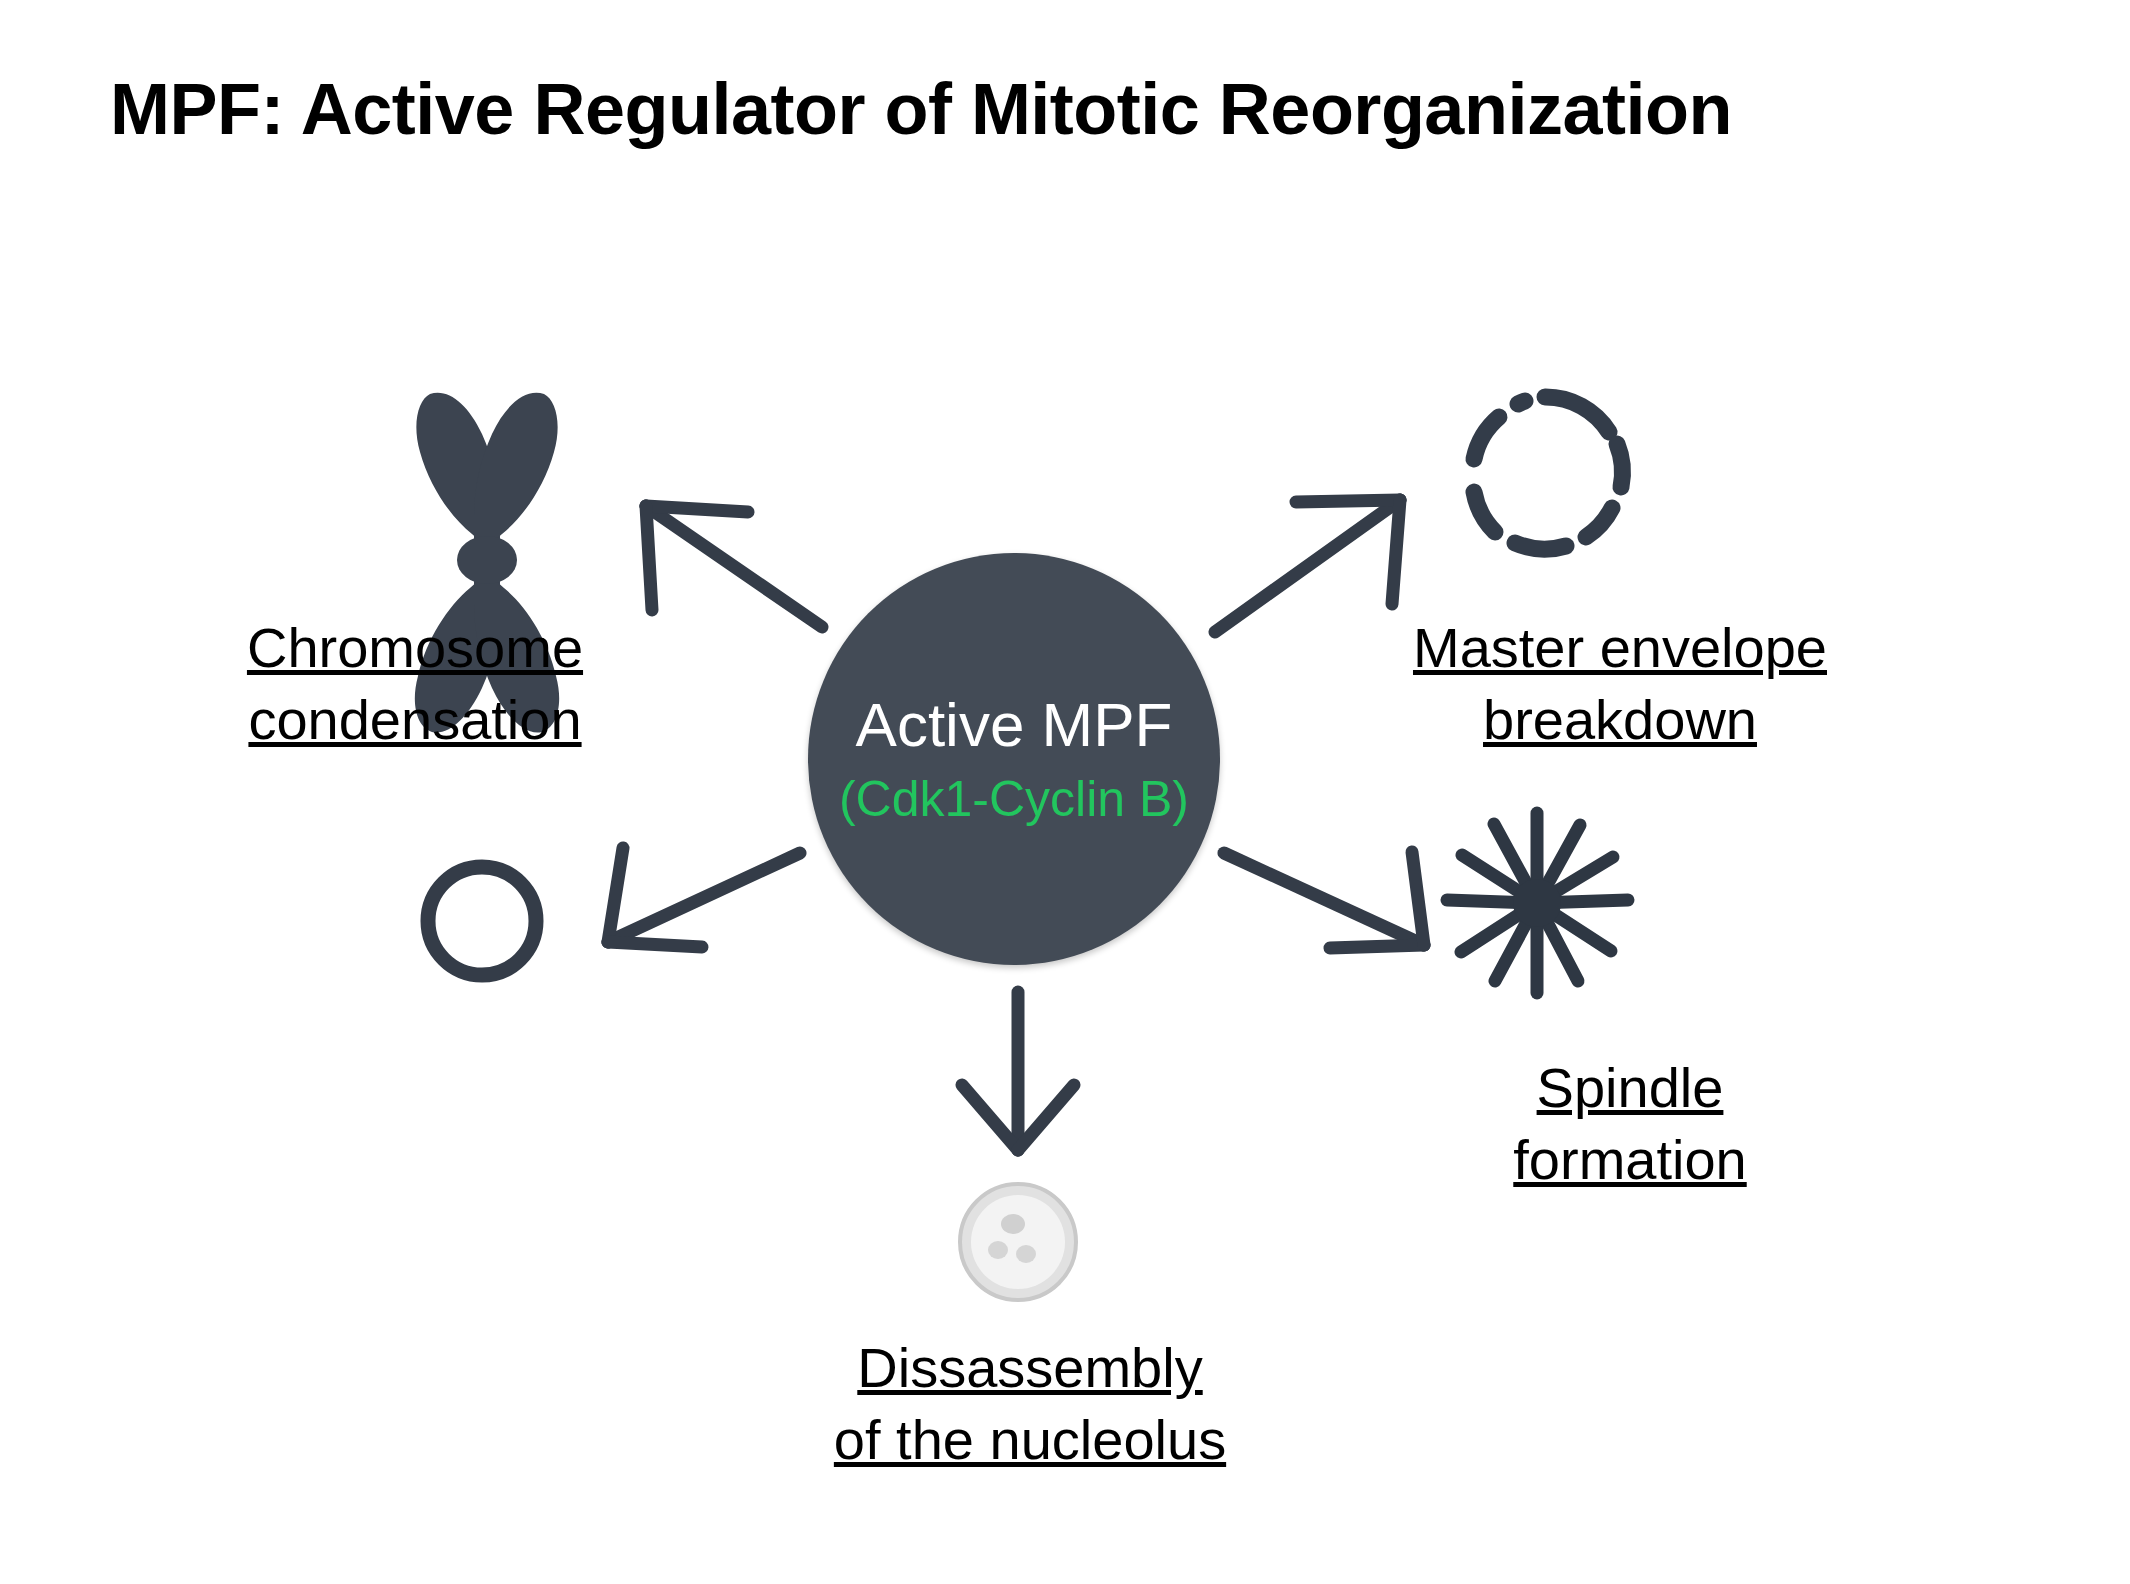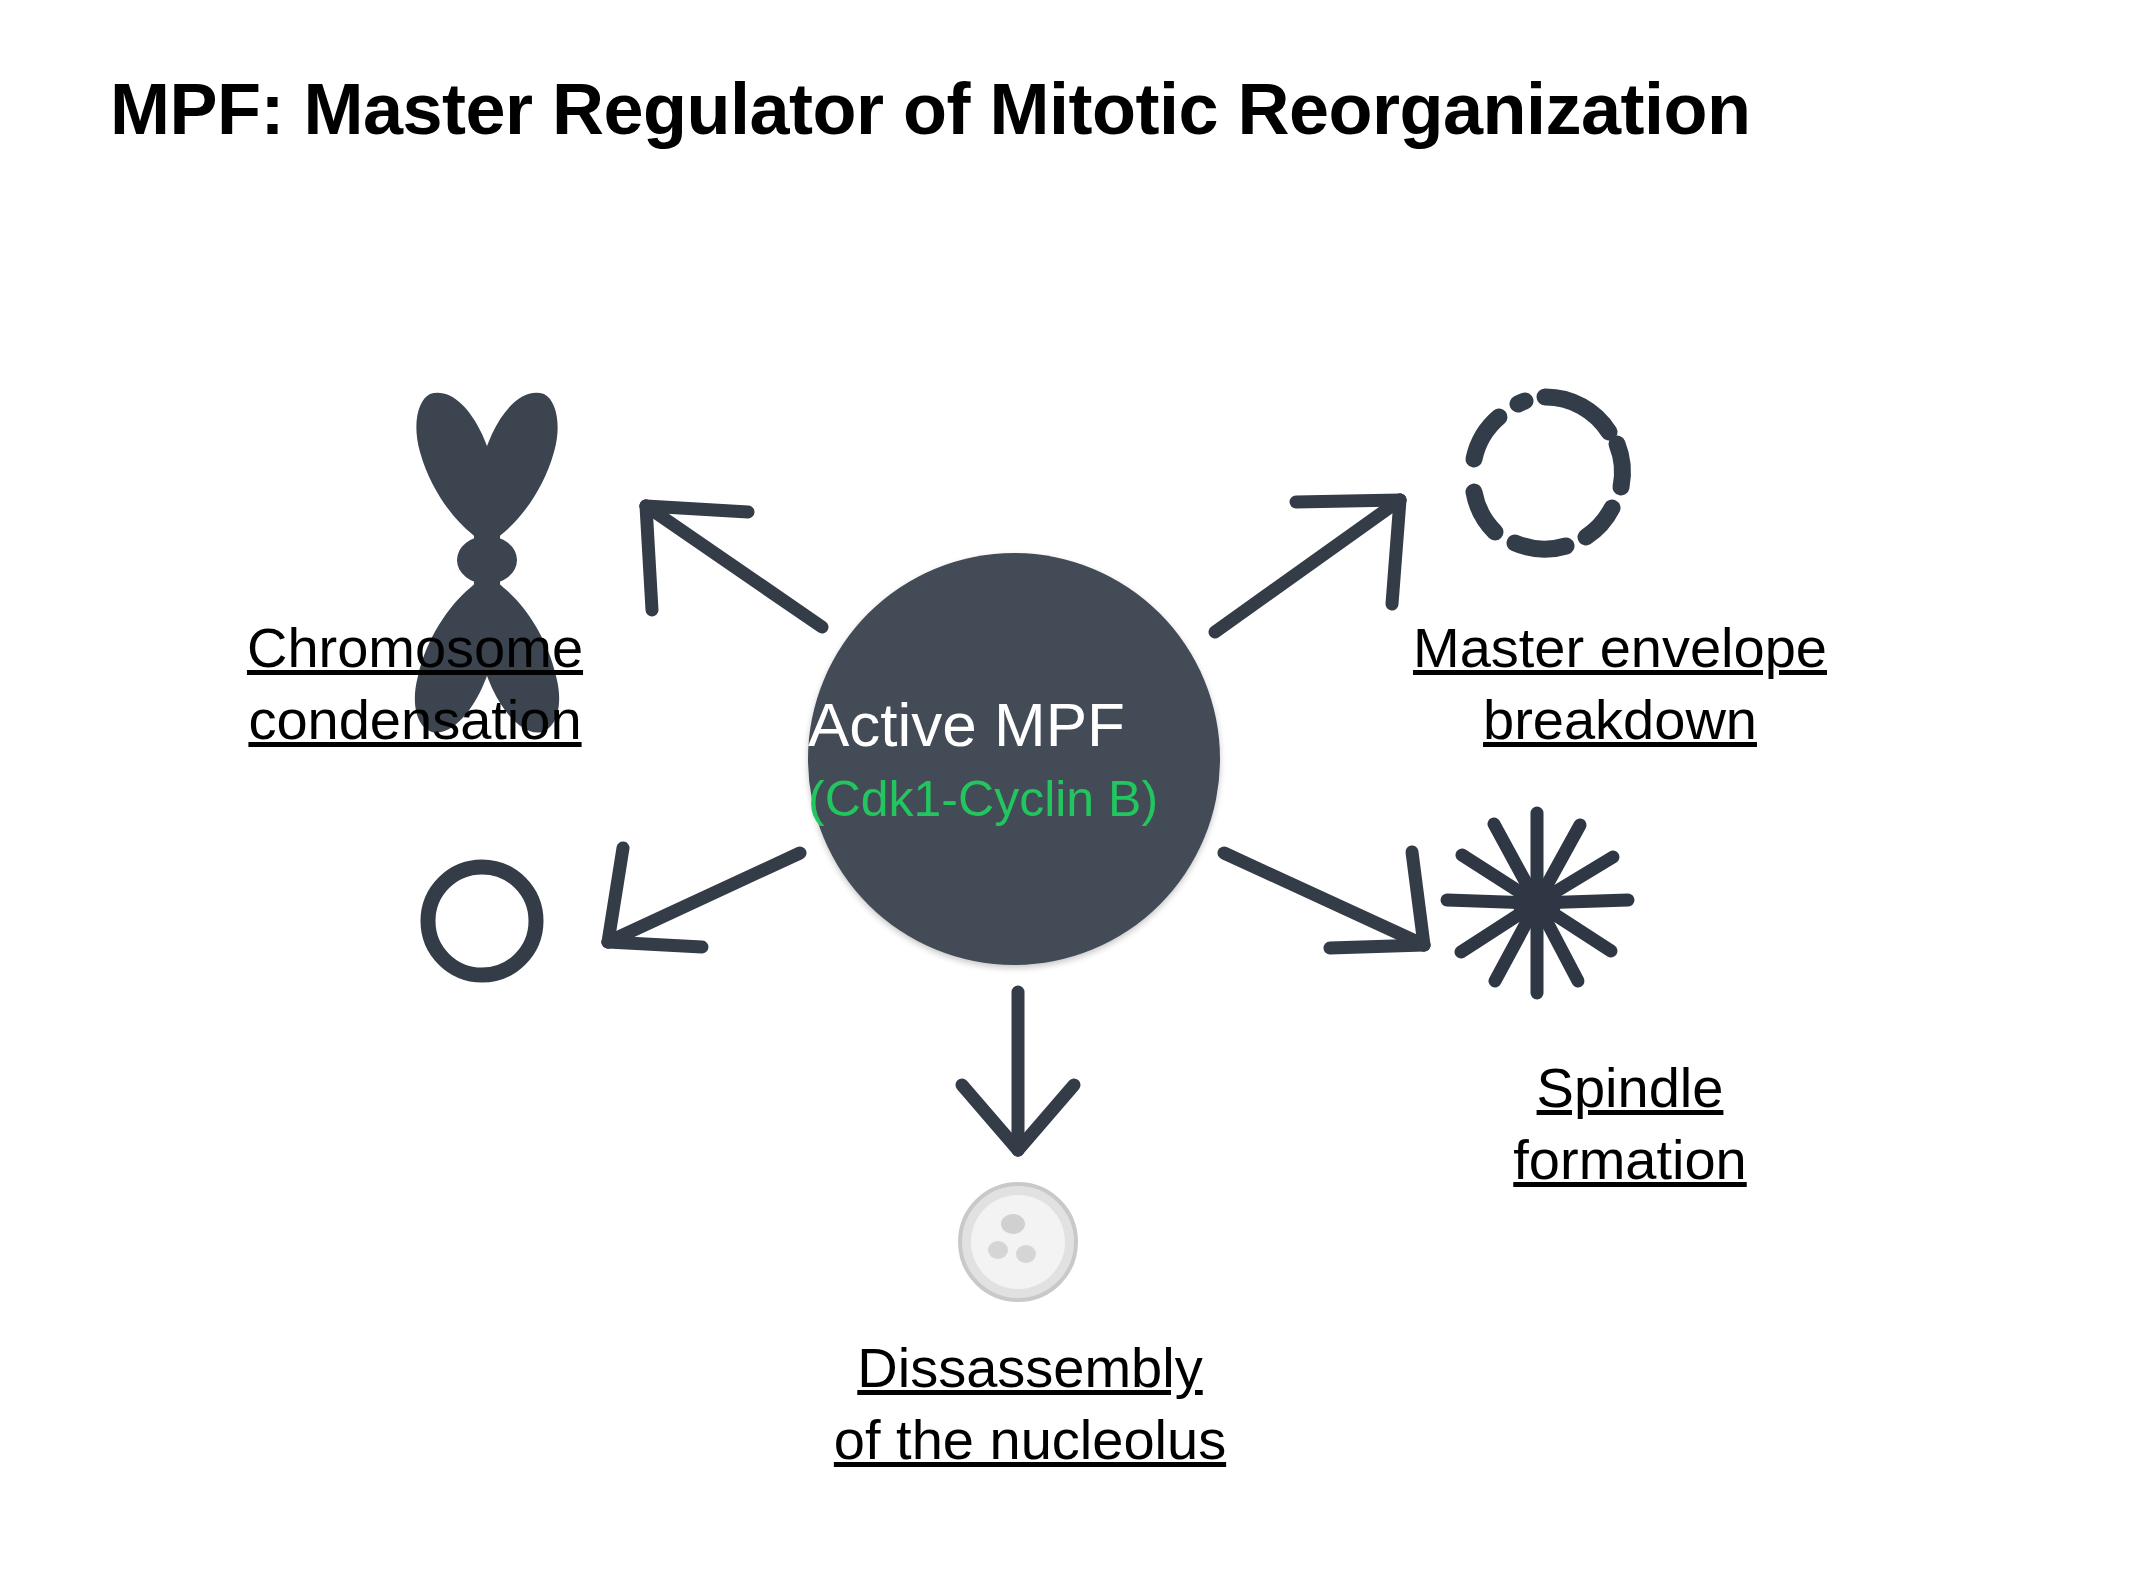--- a/index.html
+++ b/index.html
@@ -44,20 +44,21 @@
   #hub {
     position: absolute;
     left: 808px;
     top: 553px;
     width: 412px;
     height: 412px;
     border-radius: 50%;
     background: #434b56;
     display: flex;
     flex-direction: column;
+    align-items: center;
     justify-content: center;
     box-shadow: 0 3px 6px rgba(0,0,0,0.22);
   }
   #hub .hub-main {
     color: #ffffff;
     font-size: 62px;
     line-height: 1.0;
     white-space: nowrap;
     font-family: "Liberation Sans", sans-serif;
   }
@@ -85,21 +86,21 @@
   #label-nuclear      { left: 1320px; top: 612px;  width: 600px; }
   #label-actin        { left: 190px;  top: 1052px; width: 550px; }
   #label-spindle      { left: 1370px; top: 1052px; width: 520px; }
   #label-nucleolus    { left: 740px;  top: 1332px; width: 580px; }
 </style>
 </head>
 <body>
 
 <div id="canvas">
 
-  <div id="slide-title">MPF: Master Regulator of Mitotic Reorganization</div>
+  <div id="slide-title">MPF: Active Regulator of Mitotic Reorganization</div>
 
   <svg id="art" viewBox="0 0 2130 1584">
 
     <g stroke="#343c48" stroke-width="13" stroke-linecap="round" fill="none">
 
       <g>
         <line x1="822" y1="627" x2="646" y2="506"></line>
         <line x1="646" y1="506" x2="748" y2="512"></line>
         <line x1="646" y1="506" x2="652" y2="610"></line>
       </g>

